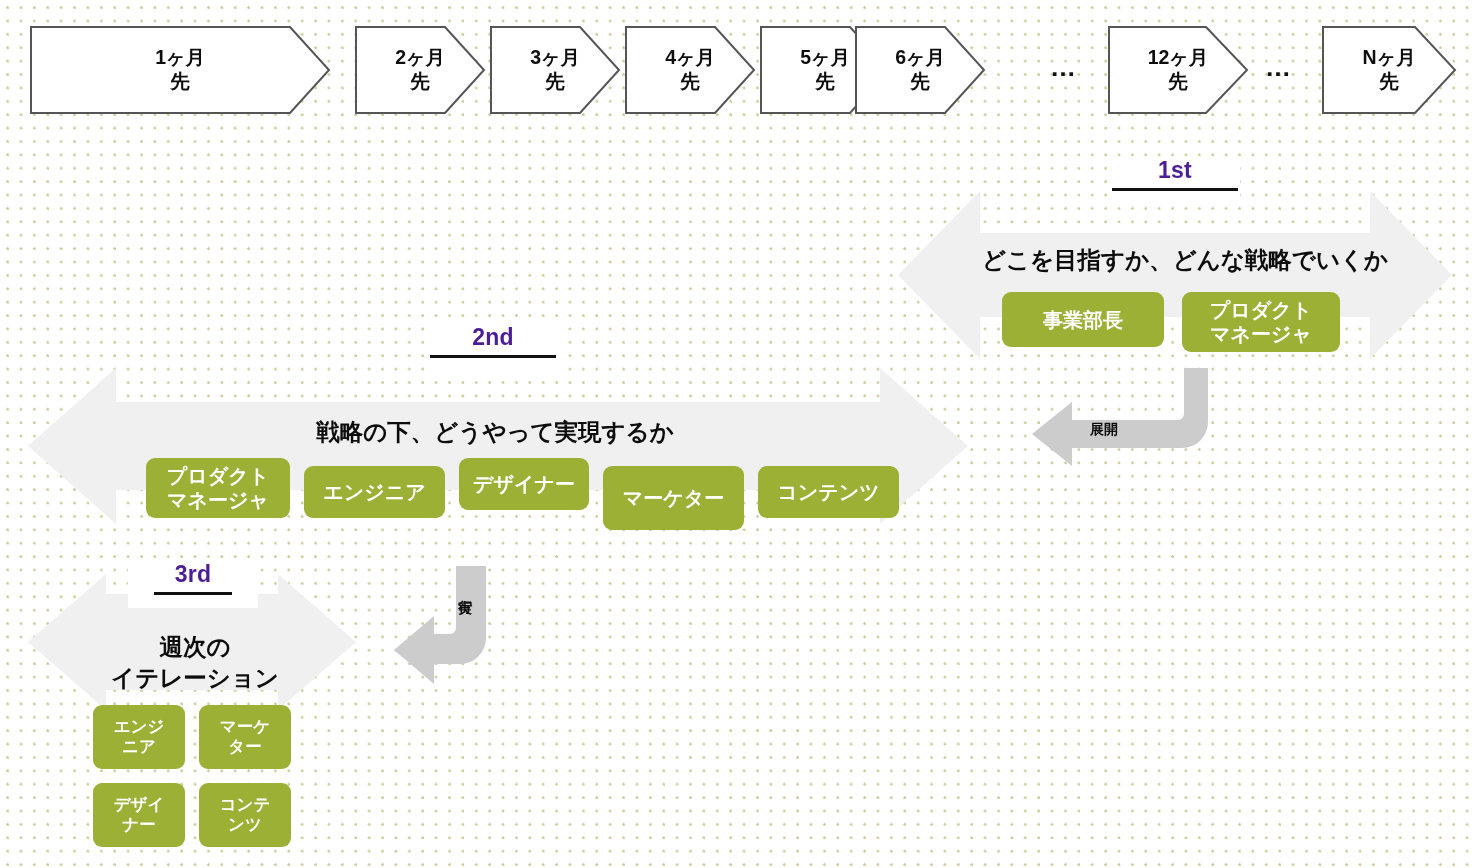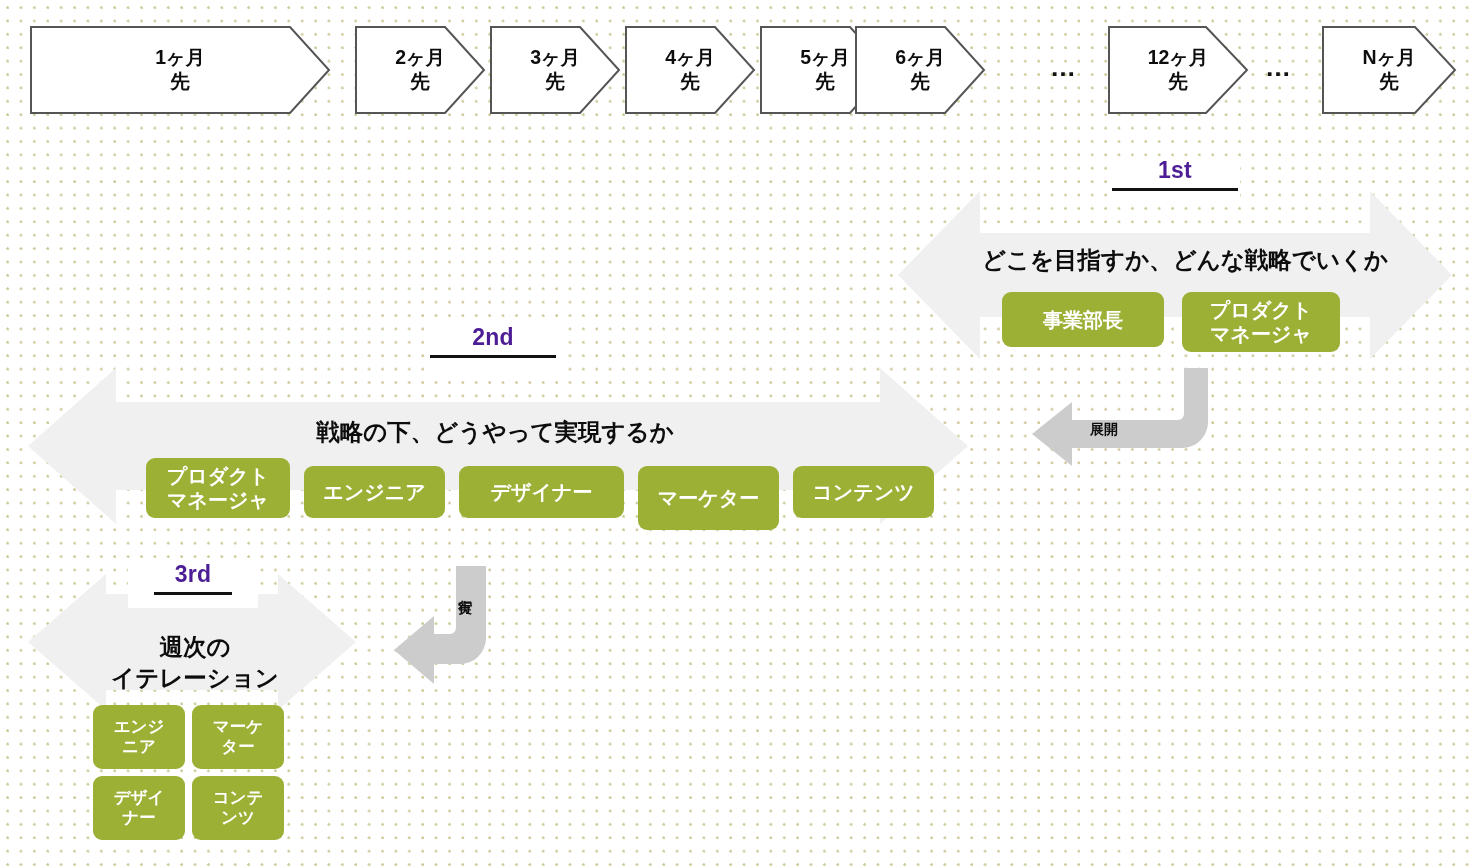--- a/index.html
+++ b/index.html
@@ -313,42 +313,42 @@
     <div class="phase-headline" style="left:190px; top:417px; width:610px;">戦略の下、どうやって実現するか</div>
 
     <div class="chips" style="left:146px; top:458px; gap:14px;">
       <div class="chip chip-lg" style="width:144px; height:60px;">
         <span class="ln">プロダクト</span>
         <span class="ln">マネージャ</span>
       </div>
       <div class="chip chip-lg" style="width:141px; height:52px; margin-top:8px;">
         <span class="ln">エンジニア</span>
       </div>
-      <div class="chip chip-lg" style="width:165px; height:52px; margin-top:8px;">
+      <div class="chip chip-lg" style="width:130px; height:52px; ">
         <span class="ln">デザイナー</span>
       </div>
       <div class="chip chip-lg" style="width:141px; height:64px; margin-top:8px;">
         <span class="ln">マーケター</span>
       </div>
       <div class="chip chip-lg" style="width:141px; height:52px; margin-top:8px;">
         <span class="ln">コンテンツ</span>
       </div>
     </div>
 
     <div class="phase-badge" style="left:128px; top:562px; width:130px; height:46px;">
       <span class="ord">3rd</span>
       <span class="rule" style="width:78px;"></span>
     </div>
 
     <div class="phase-headline two-line" style="left:60px; top:632px; width:270px; text-align:center;">
       <span class="ln">週次の</span><br>
       <span class="ln">イテレーション</span>
     </div>
 
-    <div style="position:absolute; left:93px; top:705px; display:grid; grid-template-columns:92px 92px; grid-template-rows:64px 64px; gap:7px;">
+    <div style="position:absolute; left:93px; top:705px; display:grid; grid-template-columns:92px 92px; grid-template-rows:64px 64px; gap:14px;">
       <div class="chip chip-sm" style="width:92px; height:64px;">
         <span class="ln">エンジ</span>
         <span class="ln">ニア</span>
       </div>
       <div class="chip chip-sm" style="width:92px; height:64px;">
         <span class="ln">マーケ</span>
         <span class="ln">ター</span>
       </div>
       <div class="chip chip-sm" style="width:92px; height:64px;">
         <span class="ln">デザイ</span>

